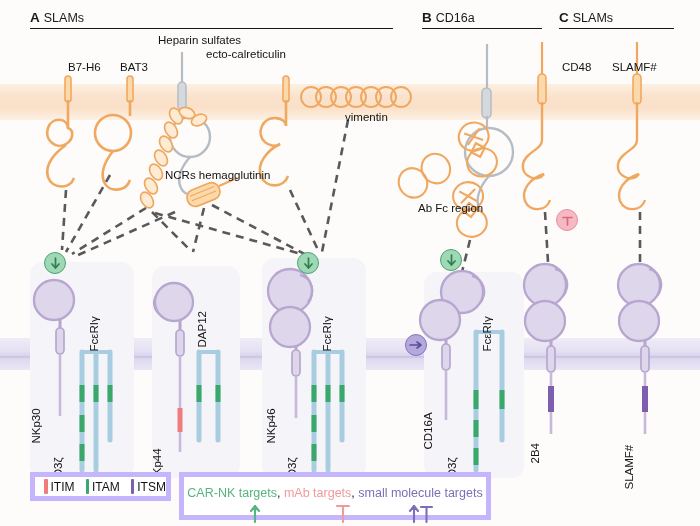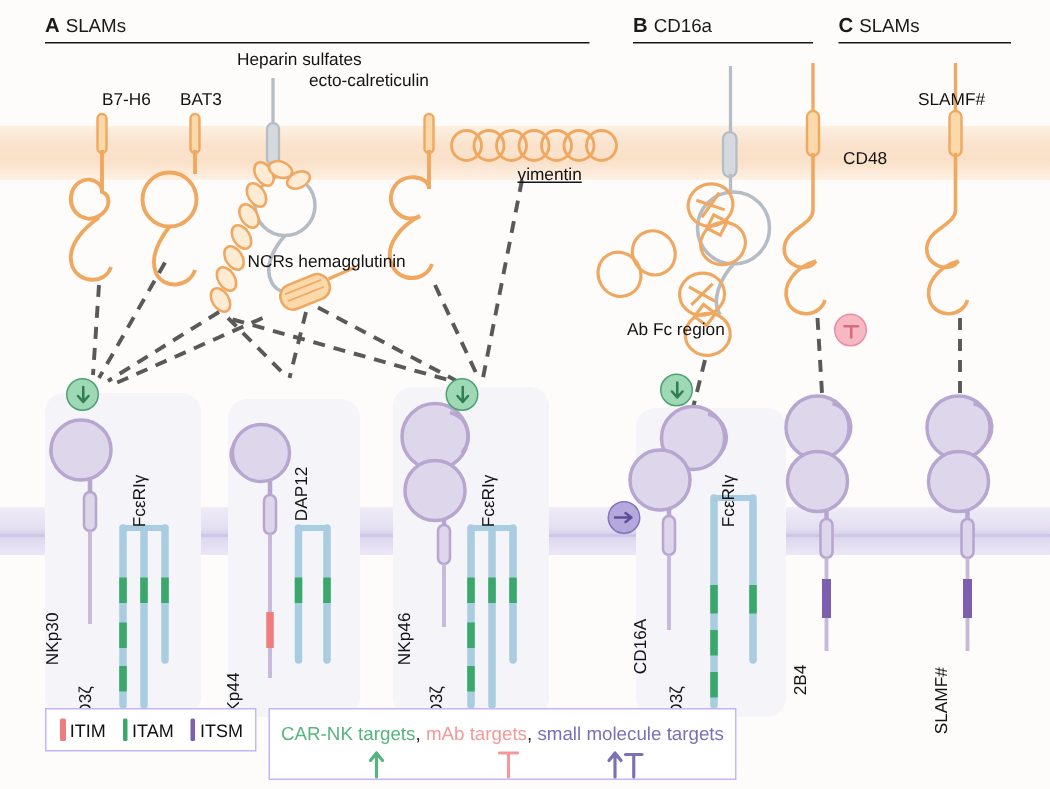--- a/index.html
+++ b/index.html
@@ -61,21 +61,21 @@
     position:absolute;width:22px;height:22px;border-radius:50%;
     display:flex;align-items:center;justify-content:center;
     box-sizing:border-box;
   }
   .badge.car{background:#9fd8b4;border:1.5px solid #4ca372;}
   .badge.mab{background:#f6b8c2;border:1.5px solid #e98ea0;}
   .badge.sm{background:#b4a8dd;border:1.5px solid #8274bd;}
 
   
   .legend-box{
-    position:absolute;background:#ffffff;border:1px solid #c4b5fd;
+    position:absolute;background:#ffffff;border:5px solid #c4b5fd;
     box-sizing:border-box;
   }
   .motif-legend{
     display:flex;align-items:center;height:100%;padding:0 9px;gap:11px;
   }
   .motif{display:flex;align-items:center;gap:3px;}
   .motif .bar{width:3.5px;height:15px;border-radius:1px;}
   .motif .txt{font-size:12px;color:#111;}
 
   .targets-legend{
@@ -378,24 +378,24 @@
   <div class="badge mab" style="left:556px;top:209px;">
     <svg width="13" height="13" viewBox="0 0 13 13">
       <path d="M2 3.5 H11 M6.5 3.5 L6.5 11" stroke="#d9697f" stroke-width="1.7" fill="none" stroke-linecap="round"></path>
     </svg>
   </div>
 
   <div class="lbl" style="left:138px;top:35px;">Heparin sulfates</div>
   <div class="lbl" style="left:48px;top:62px;">B7-H6</div>
   <div class="lbl" style="left:100px;top:62px;">BAT3</div>
   <div class="lbl" style="left:186px;top:49px;">ecto-calreticulin</div>
-  <div class="lbl" style="left:325px;top:112px;text-decoration:underline;">vimentin</div>
+  <div class="lbl" style="left:325px;top:112px;">vimentin</div>
   <div class="lbl" style="left:145px;top:170px;">NCRs hemagglutinin</div>
-  <div class="lbl" style="left:398px;top:215px;">Ab Fc region</div>
-  <div class="lbl" style="left:542px;top:62px;margin-top:39px;">CD48</div>
+  <div class="lbl" style="left:398px;top:203px;">Ab Fc region</div>
+  <div class="lbl" style="left:542px;top:62px;">CD48</div>
   <div class="lbl" style="left:592px;top:62px;">SLAMF#</div>
 
   <div class="vlbl" style="left:42px;top:432px;">NKp30</div>
   <div class="vlbl" style="left:64px;top:474px;">CD3ζ</div>
   <div class="vlbl" style="left:100px;top:340px;">FcεRIγ</div>
   <div class="vlbl" style="left:163px;top:472px;">NKp44</div>
   <div class="vlbl" style="left:208px;top:336px;">DAP12</div>
   <div class="vlbl" style="left:277px;top:432px;">NKp46</div>
   <div class="vlbl" style="left:298px;top:474px;">CD3ζ</div>
   <div class="vlbl" style="left:333px;top:340px;">FcεRIγ</div>

